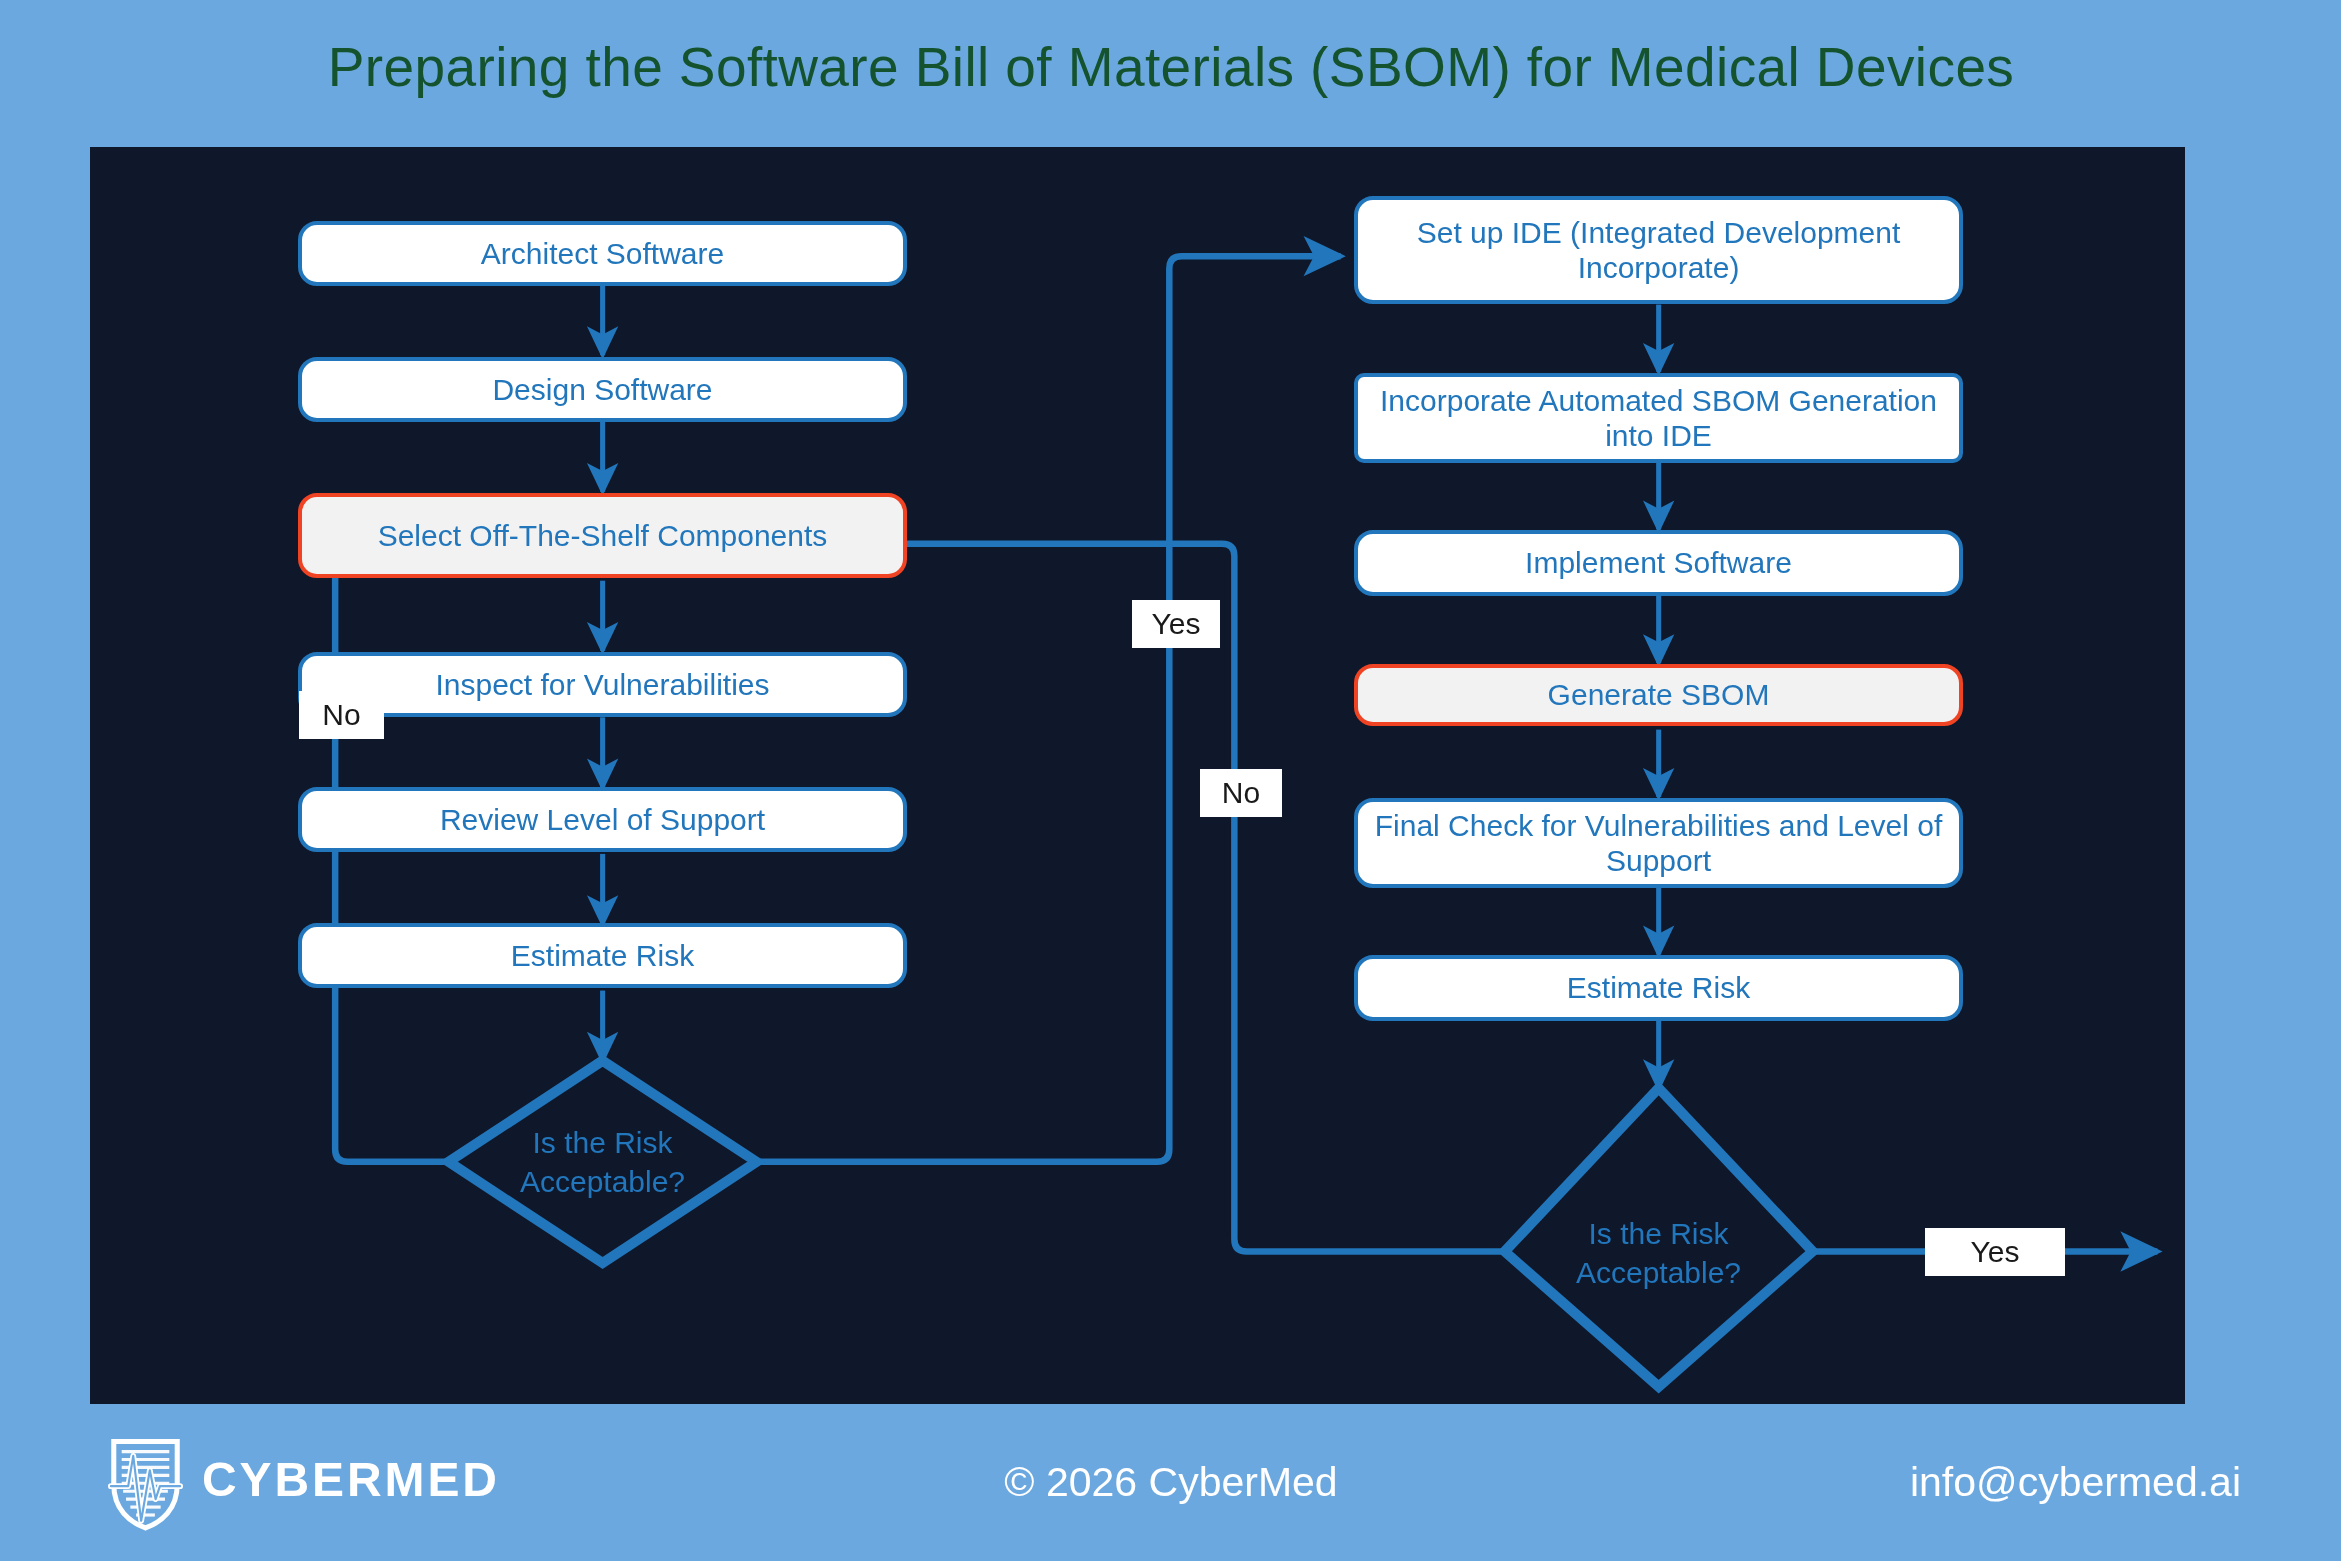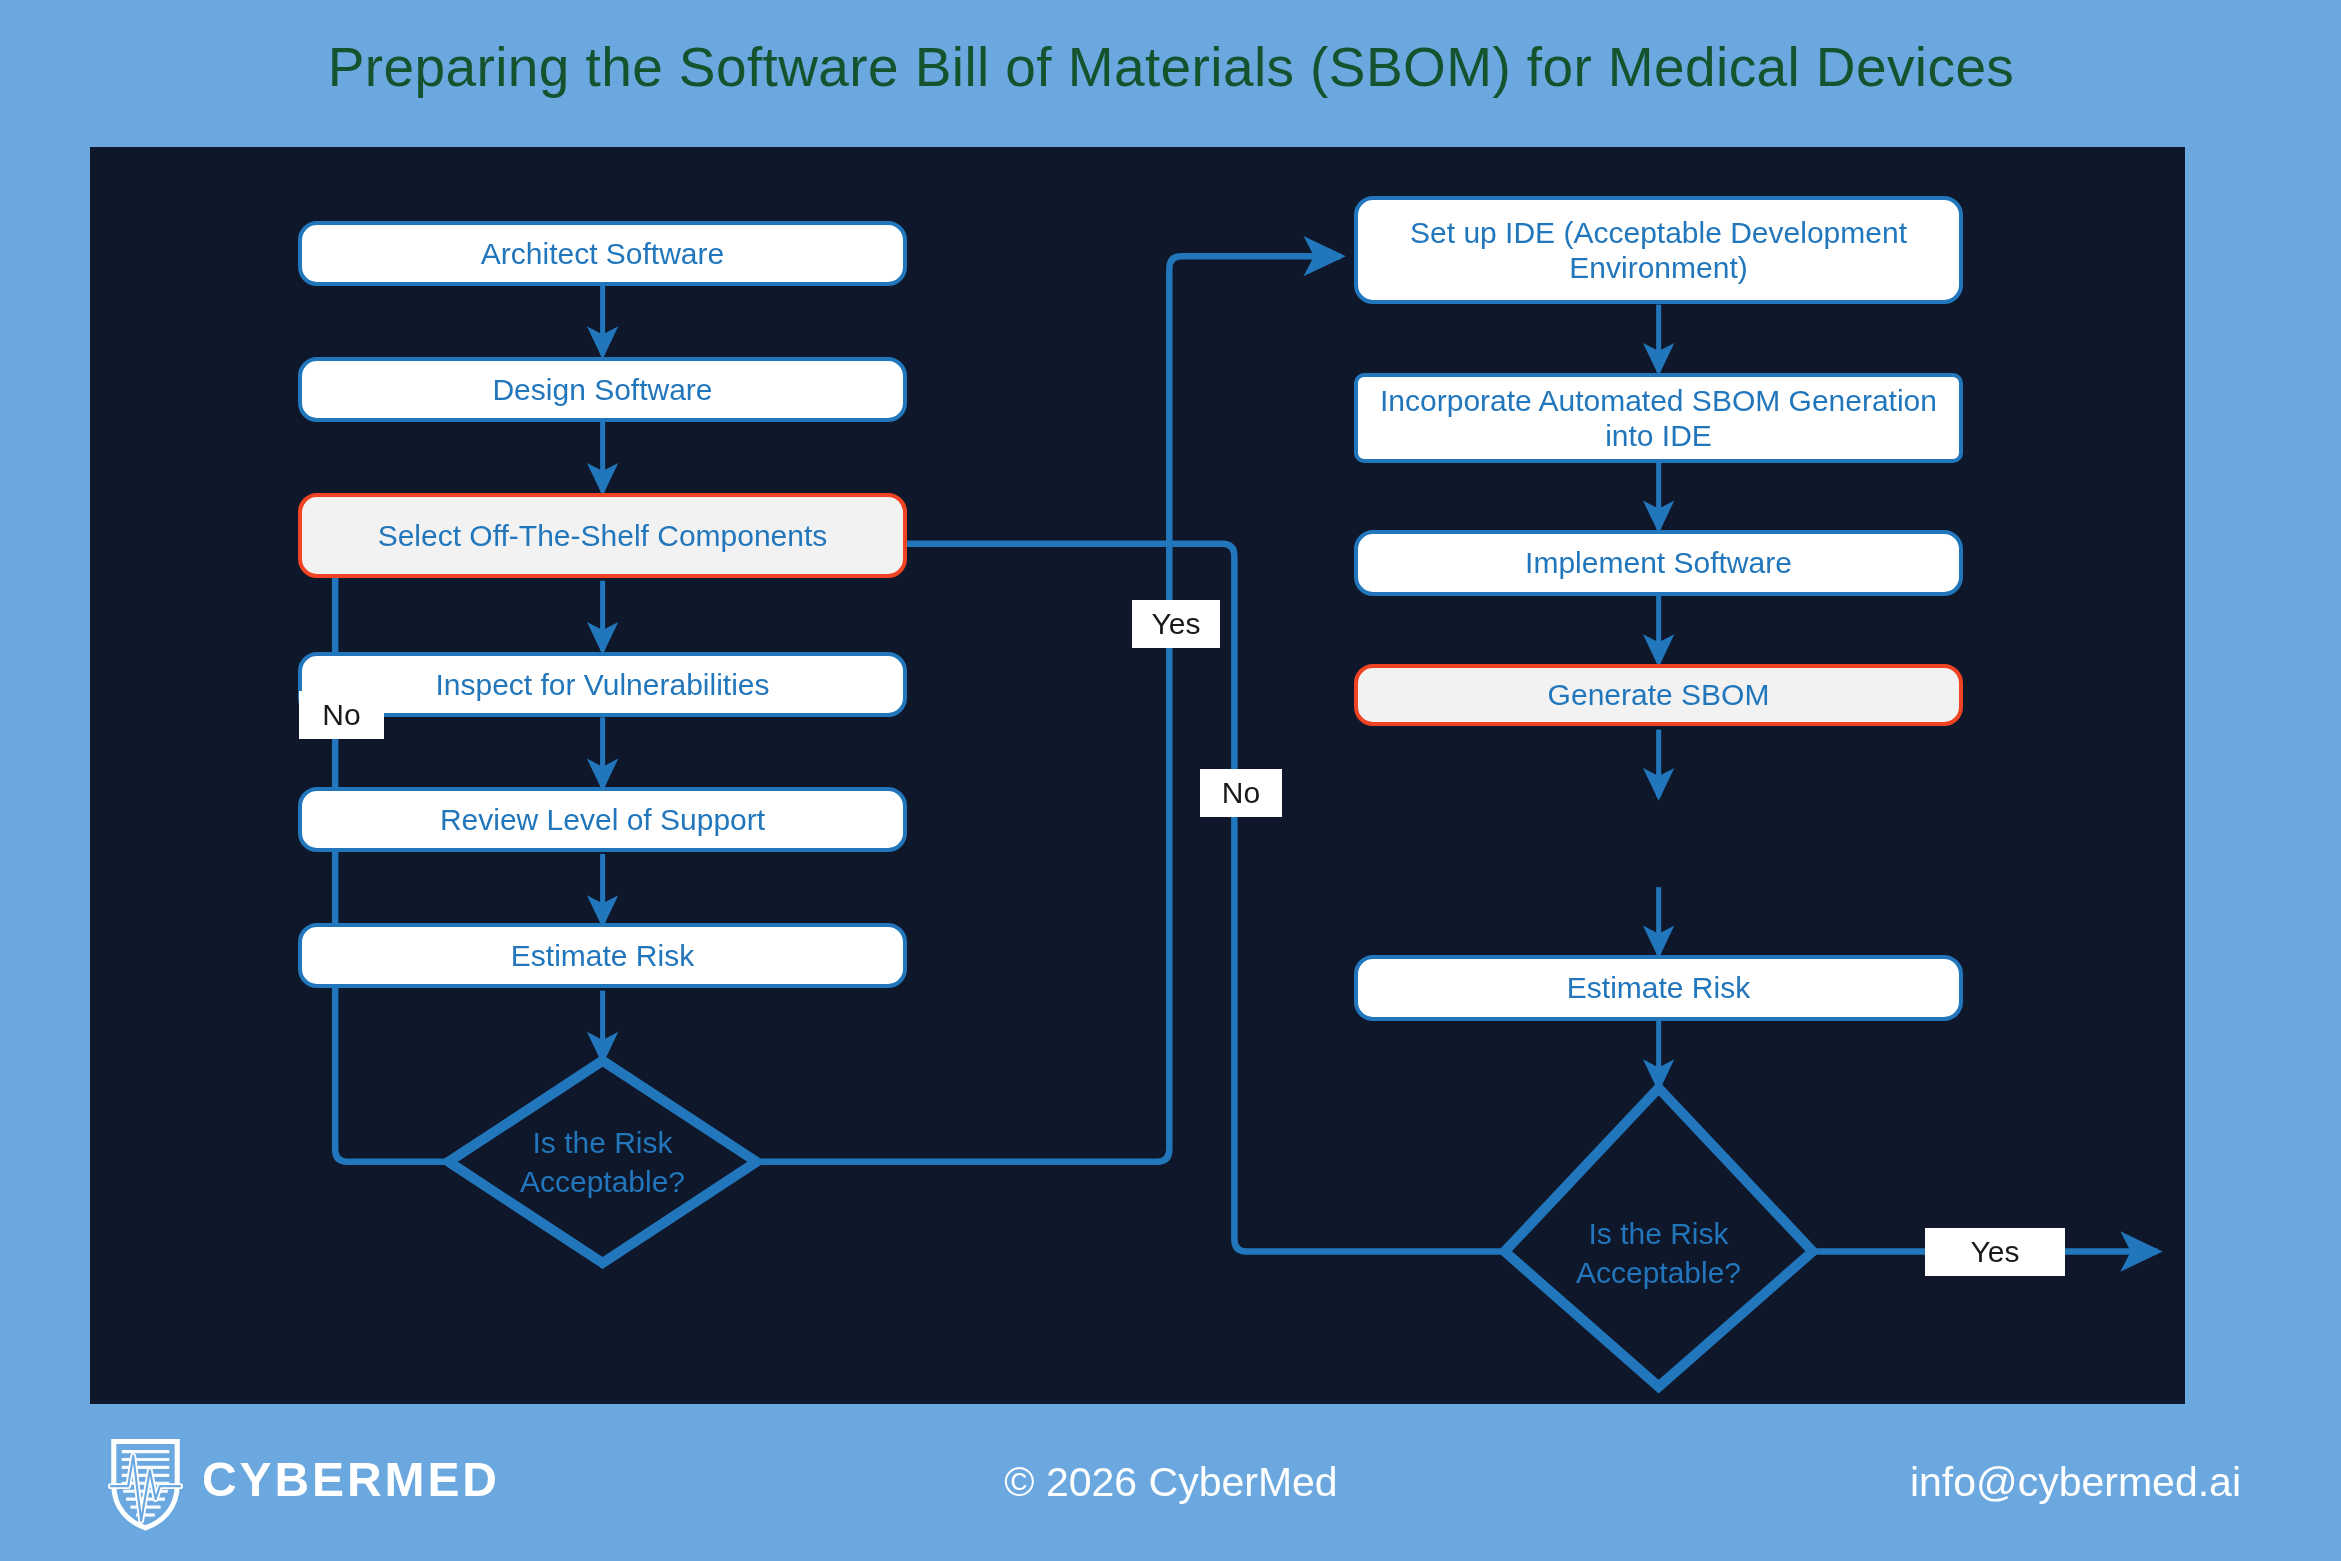--- a/index.html
+++ b/index.html
@@ -116,30 +116,33 @@
   <div class="node" style="left:208px;top:776px;width:609px;height:65px;">
     <span>Estimate Risk</span>
   </div>
 
   <div class="diamond-label" style="left:368px;top:961px;width:289px;height:108px;flex-direction:column;">
     <span>Is the Risk</span>
     <span>Acceptable?</span>
   </div>
 
   <div class="node" style="left:1264px;top:49px;width:609px;height:108px;">
-    <span>Set up IDE (Acceptable Development Environment)</span>
+    <span>Set up IDE (Integrated Development Incorporate)</span>
   </div>
   <div class="node" style="left:1264px;top:226px;width:609px;height:90px;border-radius:10px;">
     <span>Incorporate Automated SBOM Generation into IDE</span>
   </div>
   <div class="node" style="left:1264px;top:383px;width:609px;height:66px;">
     <span>Implement Software</span>
   </div>
   <div class="node hl" style="left:1264px;top:517px;width:609px;height:62px;">
     <span>Generate SBOM</span>
+  </div>
+  <div class="node" style="left:1264px;top:651px;width:609px;height:90px;">
+    <span>Final Check for Vulnerabilities and Level of Support</span>
   </div>
   <div class="node" style="left:1264px;top:808px;width:609px;height:66px;">
     <span>Estimate Risk</span>
   </div>
 
   <div class="diamond-label" style="left:1424px;top:1052px;width:289px;height:108px;flex-direction:column;">
     <span>Is the Risk</span>
     <span>Acceptable?</span>
   </div>
 

